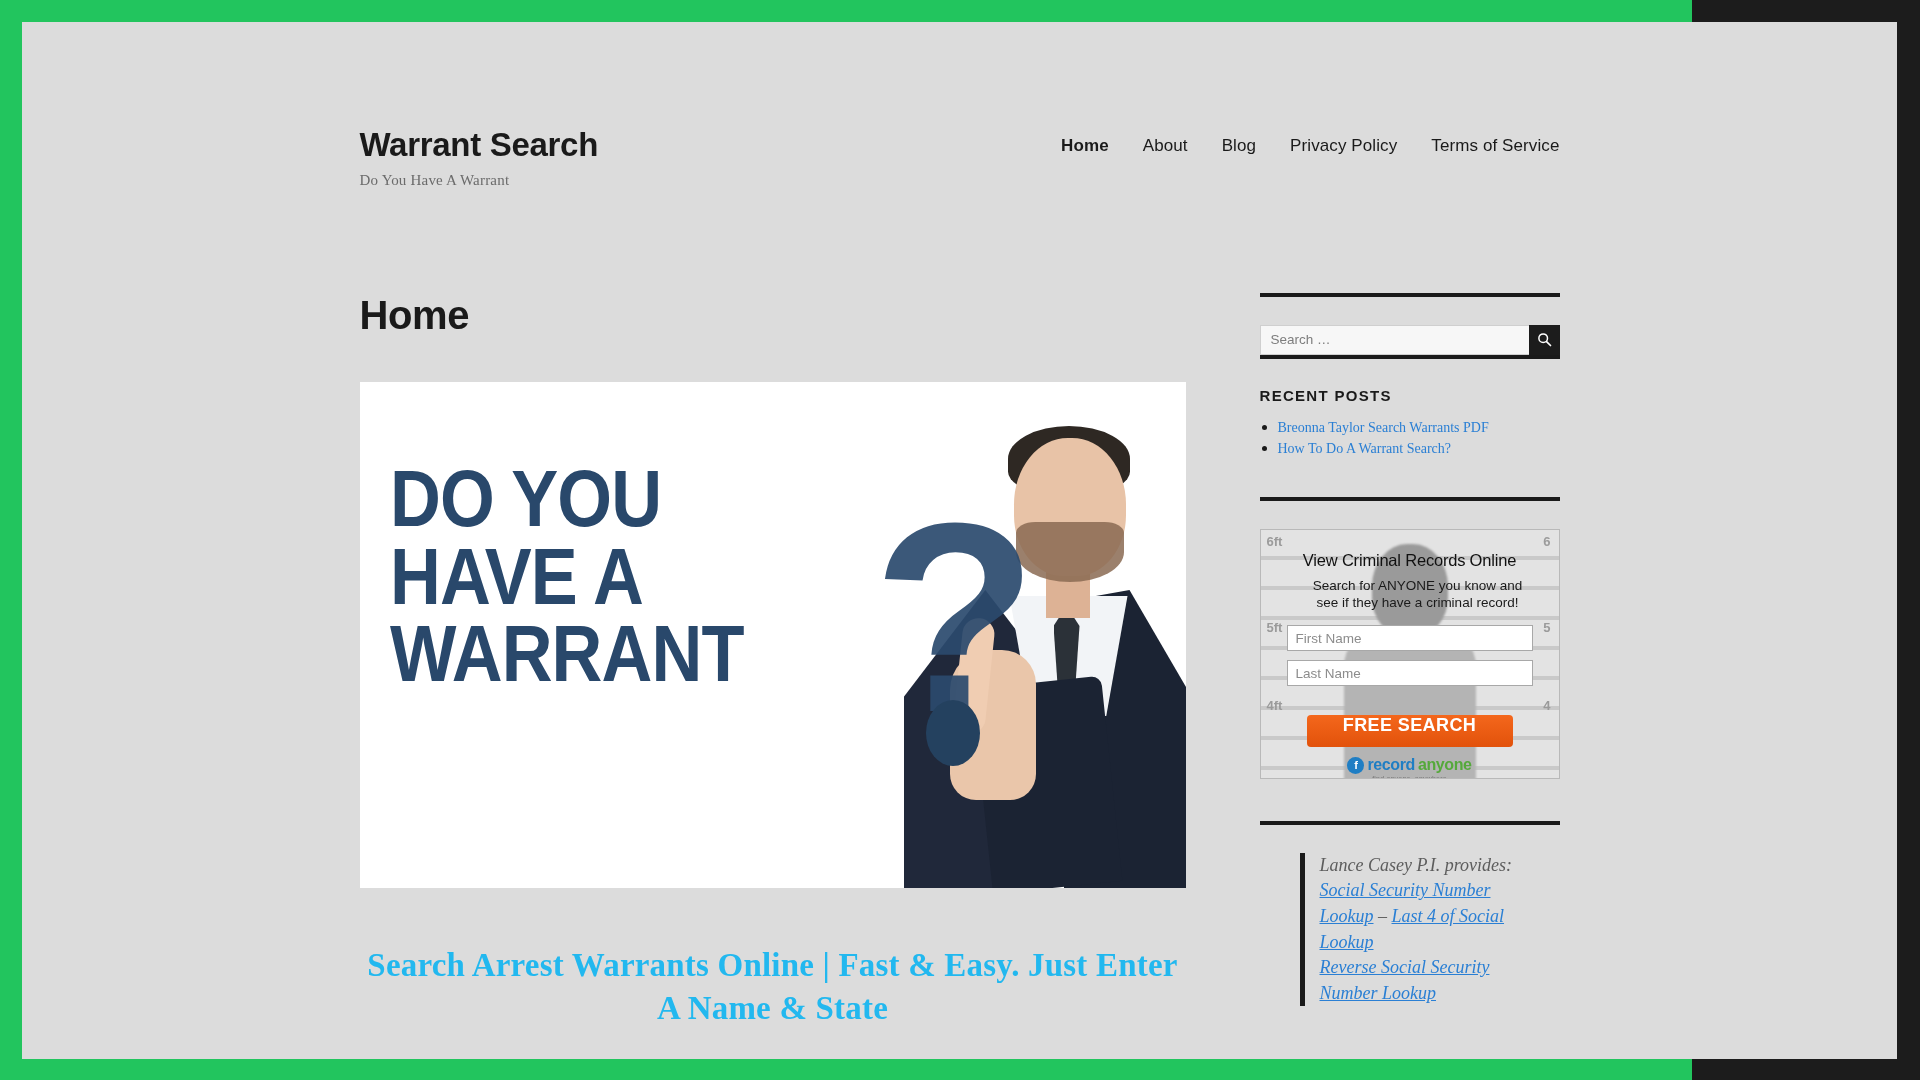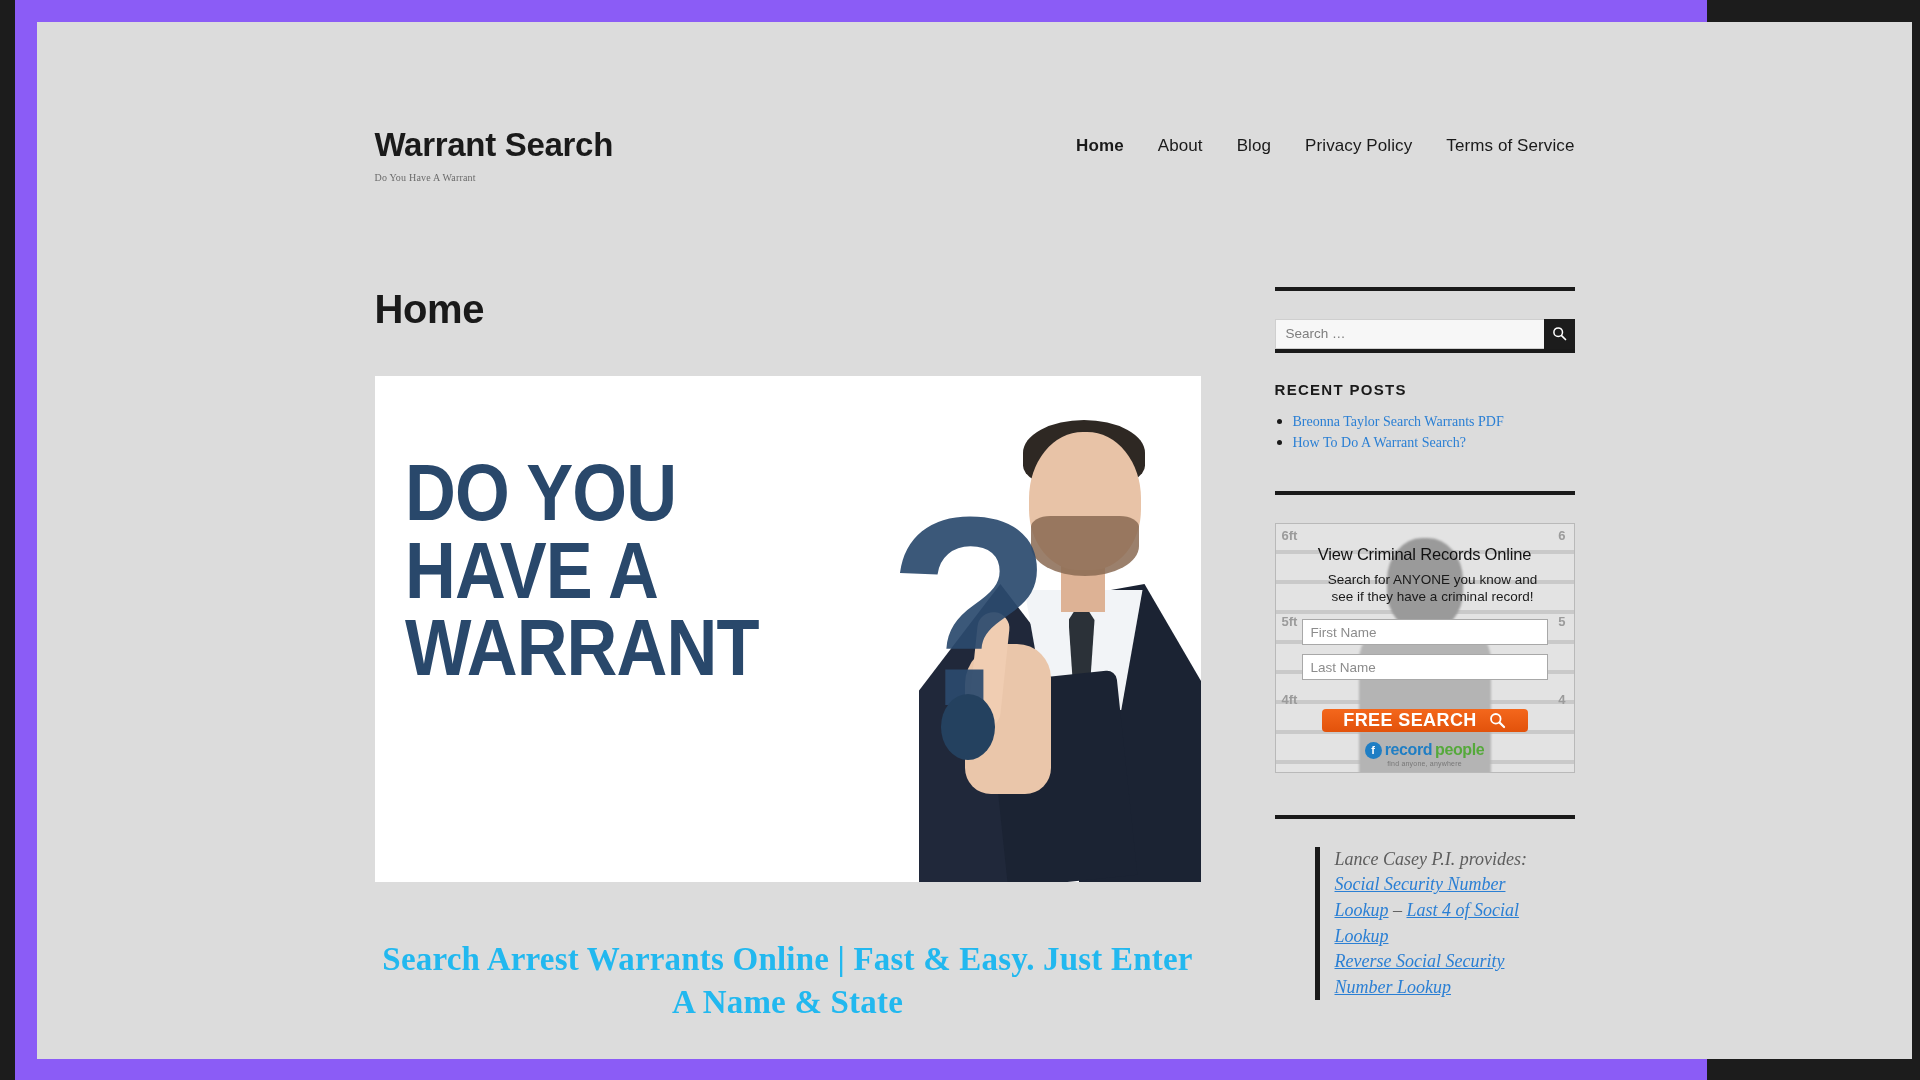--- a/index.html
+++ b/index.html
@@ -7,23 +7,23 @@
   html, body {
     margin: 0; padding: 0;
     width: 1920px; height: 1080px;
     overflow: hidden;
     background: #1c1c1c;
     font-family: "Liberation Sans", sans-serif;
   }
   
   #frame {
     position: absolute;
-    left: 15px; top: 0;
+    left: 0; top: 0;
     width: 1692px; height: 1080px;
-    background: #8b5cf6;
+    background: #22c55e;
   }
   #page {
     position: absolute;
     left: 22px; top: 22px;
     width: 1875px; height: 1037px;
     background: #dcdcdc;
     overflow: hidden;
   }
   #content-wrap {
     width: 1200px;
@@ -43,21 +43,21 @@
     margin: 0;
     font-size: 33px;
     font-weight: bold;
     color: #1a1a1a;
     letter-spacing: -0.3px;
     line-height: 1.15;
   }
   .site-desc {
     margin: 8px 0 0 0;
     font-family: "Liberation Serif", serif;
-    font-size: 10px;
+    font-size: 15px;
     color: #6b6b6b;
     letter-spacing: 0.2px;
   }
   #main-nav {
     padding-top: 14px;
   }
   #main-nav ul {
     list-style: none;
     margin: 0; padding: 0;
     display: flex;
@@ -351,20 +351,21 @@
     color: #fff;
     font-family: "Liberation Sans", sans-serif;
     font-weight: bold;
     font-size: 18px;
     letter-spacing: 0.4px;
     cursor: pointer;
     display: flex;
     align-items: center;
     justify-content: center;
     gap: 12px;
+    flex-direction: column;
   }
   .ad-logo {
     margin-top: 9px;
     display: flex;
     flex-direction: column;
     align-items: center;
   }
   .ad-logo-row { display: flex; align-items: center; gap: 3px; }
   .ad-logo-mark {
     width: 17px; height: 17px; border-radius: 50%;
@@ -518,21 +519,21 @@
                   <span>FREE SEARCH</span>
                   <svg width="17" height="17" viewBox="0 0 16 16">
                     <circle cx="6.4" cy="6.4" r="4.5" fill="none" stroke="#ffffff" stroke-width="1.7"></circle>
                     <line x1="10" y1="10" x2="14.2" y2="14.2" stroke="#ffffff" stroke-width="2" stroke-linecap="round"></line>
                   </svg>
                 </button>
                 <div class="ad-logo">
                   <div class="ad-logo-row">
                     <span class="ad-logo-mark">f</span>
                     <span class="ad-logo-a">record</span>
-                    <span class="ad-logo-b">people</span>
+                    <span class="ad-logo-b">anyone</span>
                   </div>
                   <div class="ad-logo-tag">find anyone, anywhere</div>
                 </div>
               </div>
             </div>
           </section>
 
           <section class="widget">
             <div class="widget-rule"></div>
             <blockquote class="quote-widget">

